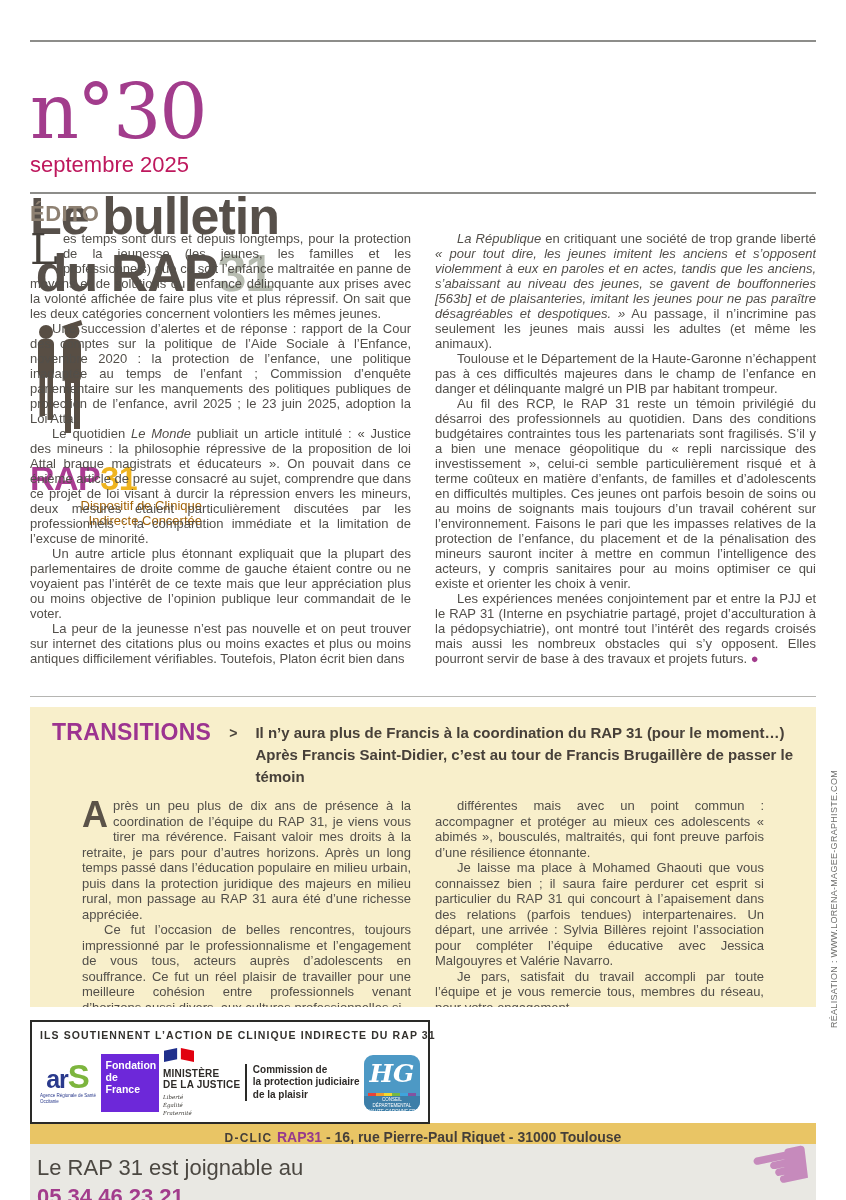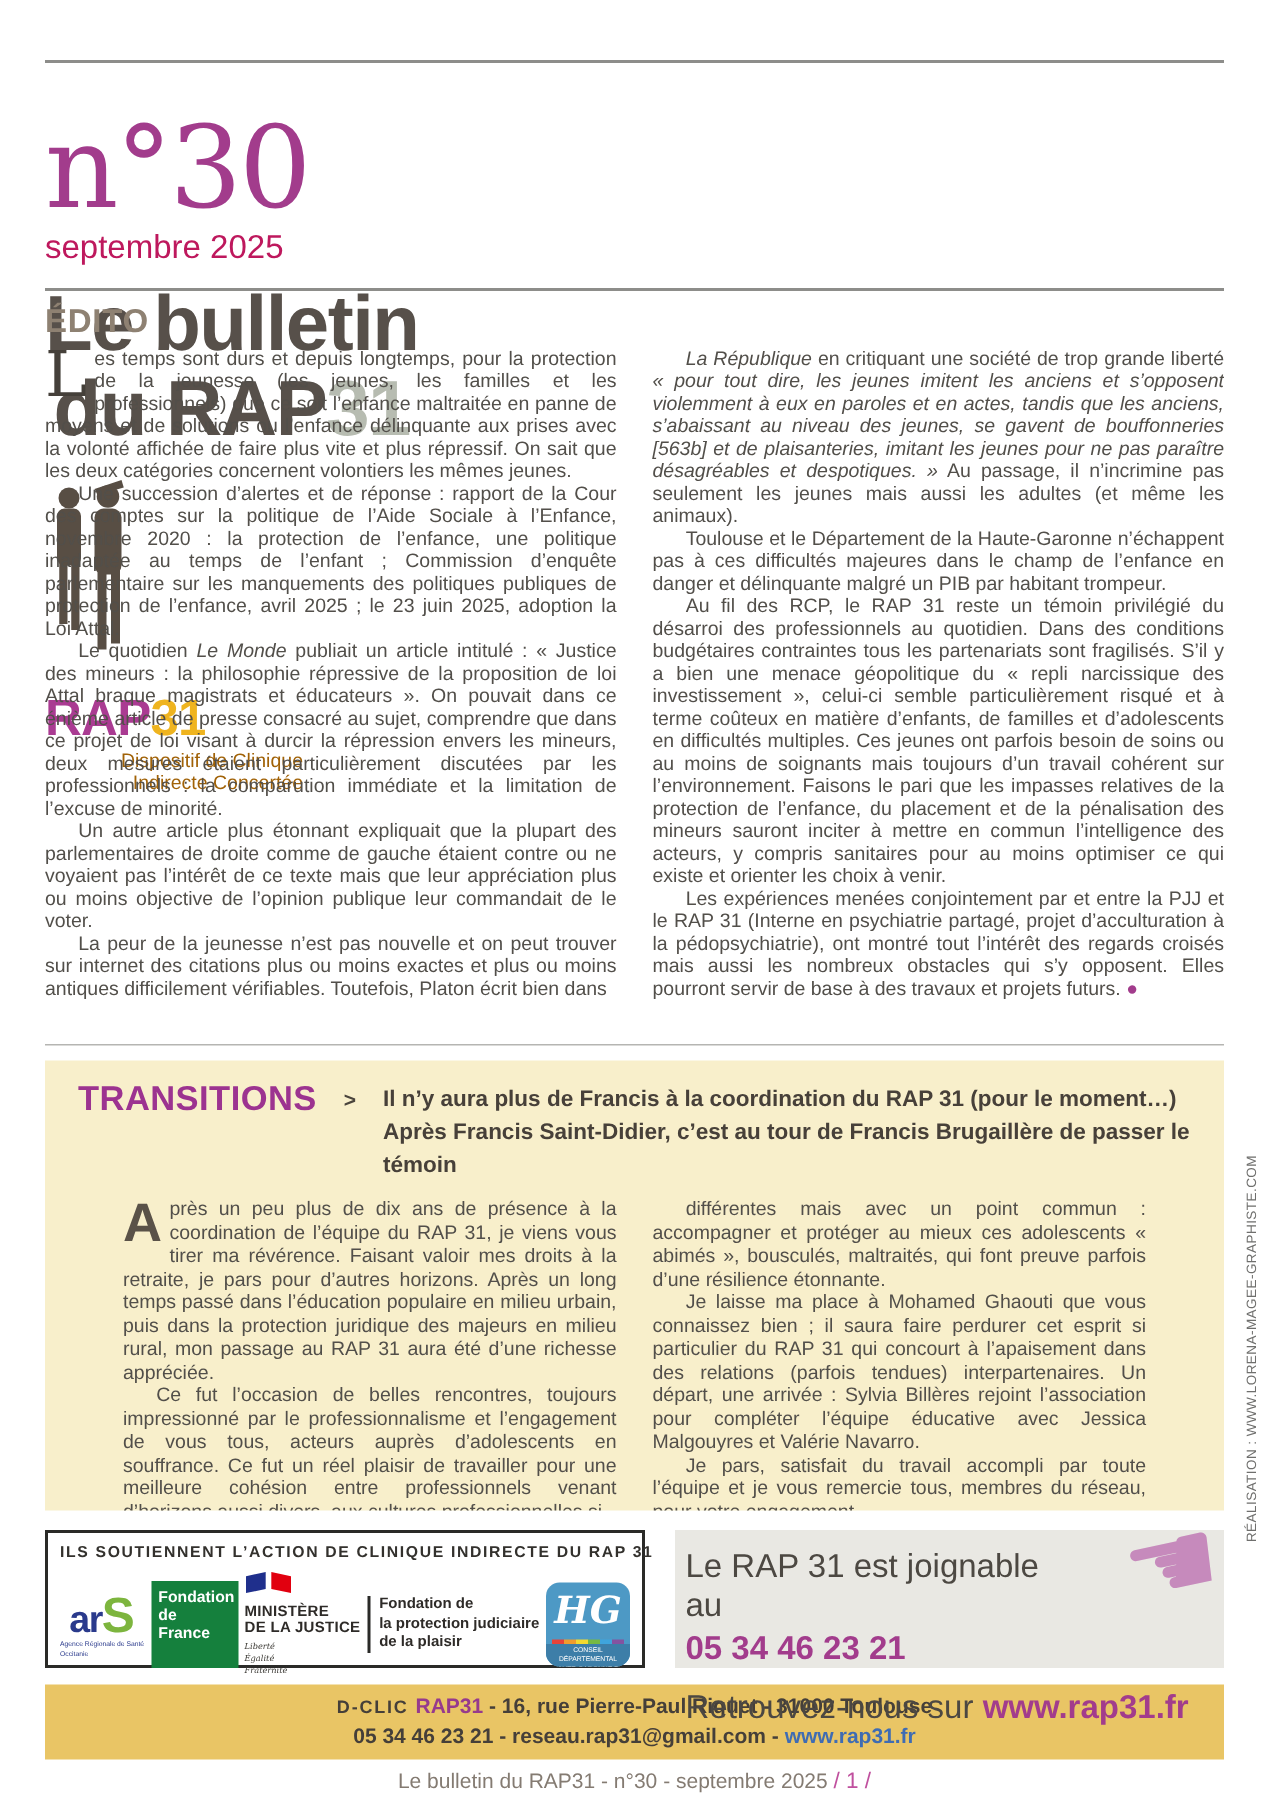--- a/index.html
+++ b/index.html
@@ -41,29 +41,29 @@
   .tr-head{display:flex;gap:18px;margin-bottom:10px;}
   .tr-label{color:#9c3390;font-weight:bold;font-size:23px;line-height:23px;letter-spacing:0.3px;white-space:nowrap;}
   .tr-arrow{color:#4a443c;font-weight:bold;font-size:14px;padding-top:4px;}
   .tr-titles{font-weight:bold;font-size:15px;line-height:22px;color:#474039;padding-top:1px;}
 
   
   .credit{position:absolute;right:7px;top:770px;writing-mode:vertical-rl;transform:rotate(180deg);
           font-size:9px;color:#6f6f6d;letter-spacing:0.3px;}
 
   
-  .bottom-row{display:flex;gap:20px;margin:13px 30px 0;height:92px;}
+  .bottom-row{display:flex;gap:20px;margin:13px 30px 0;height:92px;flex-direction:column;}
   .sponsor-box{width:400px;box-sizing:border-box;border:2px solid #2a2a28;background:#fff;padding:7px 8px 5px;}
   .sponsor-head{font-size:10.5px;letter-spacing:1.1px;color:#33312d;text-align:center;font-weight:bold;white-space:nowrap;}
   .logos{display:flex;align-items:center;justify-content:space-between;margin-top:7px;}
   .ars{text-align:center;line-height:1;}
   .ars-ar{color:#2a3a8c;font-weight:bold;font-size:25px;letter-spacing:-1px;}
   .ars-s{color:#7db53e;font-weight:bold;font-size:33px;}
   .ars-sub{font-size:4.5px;color:#2a3a8c;line-height:1.4;text-align:left;}
-  .fdf{width:58px;height:58px;background:#15803d;color:#fff;font-size:10.5px;font-weight:bold;
+  .fdf{width:58px;height:58px;background:#6d28d9;color:#fff;font-size:10.5px;font-weight:bold;
        line-height:1.15;padding:5px 5px;box-sizing:border-box;}
   .justice{line-height:1.1;}
   .justice-lines{font-size:10px;font-weight:bold;color:#2e2b28;letter-spacing:0.2px;margin-top:1px;}
   .motto{font-family:"DejaVu Serif",serif;font-style:italic;font-size:5.5px;color:#3a3833;line-height:1.5;margin-top:3px;}
   .dpjj{border-left:2px solid #2a2a28;padding-left:6px;font-size:10px;font-weight:bold;color:#2e2b28;line-height:1.25;}
   .hg{width:56px;height:56px;background:#4d99c5;border-radius:9px;color:#fff;text-align:center;
       overflow:hidden;box-sizing:border-box;}
   .hg-txt{font-family:"DejaVu Serif",serif;font-style:italic;font-weight:bold;font-size:25px;line-height:38px;border-radius:16px;}
   .hg-stripe{height:3px;margin:0 4px;
      background:linear-gradient(90deg,#e7433a 0 17%,#f09c2e 17% 34%,#f3d930 34% 50%,#76b843 50% 67%,#3fa4dc 67% 84%,#8453a0 84% 100%);}
@@ -195,21 +195,21 @@
               <div>MINISTÈRE</div>
               <div>DE LA JUSTICE</div>
             </div>
             <div class="motto">
               <div>Liberté</div>
               <div>Égalité</div>
               <div>Fraternité</div>
             </div>
           </div>
           <div class="dpjj">
-            <div>Fondation de</div>
+            <div>Commission de</div>
             <div>la protection judiciaire</div>
             <div>de la plaisir</div>
           </div>
           <div class="hg">
             <div class="hg-txt">HG</div>
             <div class="hg-stripe"></div>
             <div class="hg-sub">
               <div>CONSEIL DÉPARTEMENTAL</div>
               <div>HAUTE-GARONNE.FR</div>
             </div>

